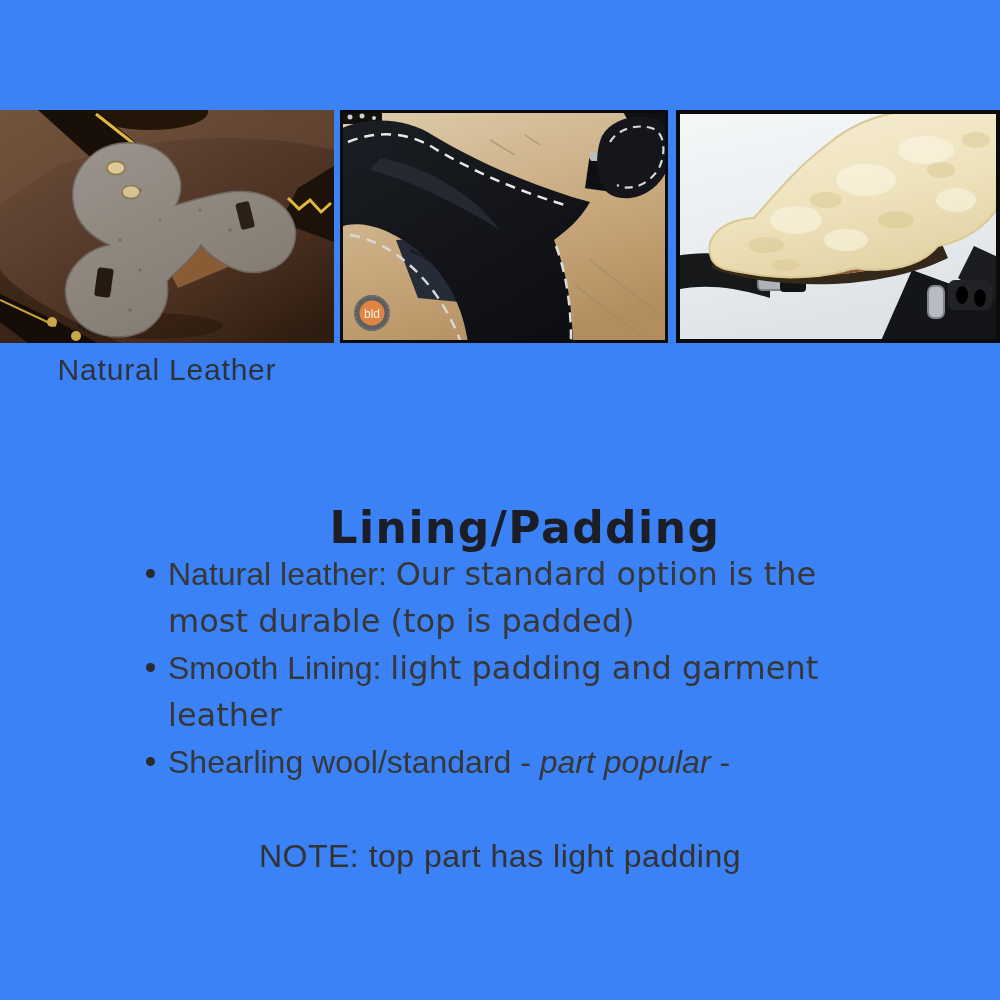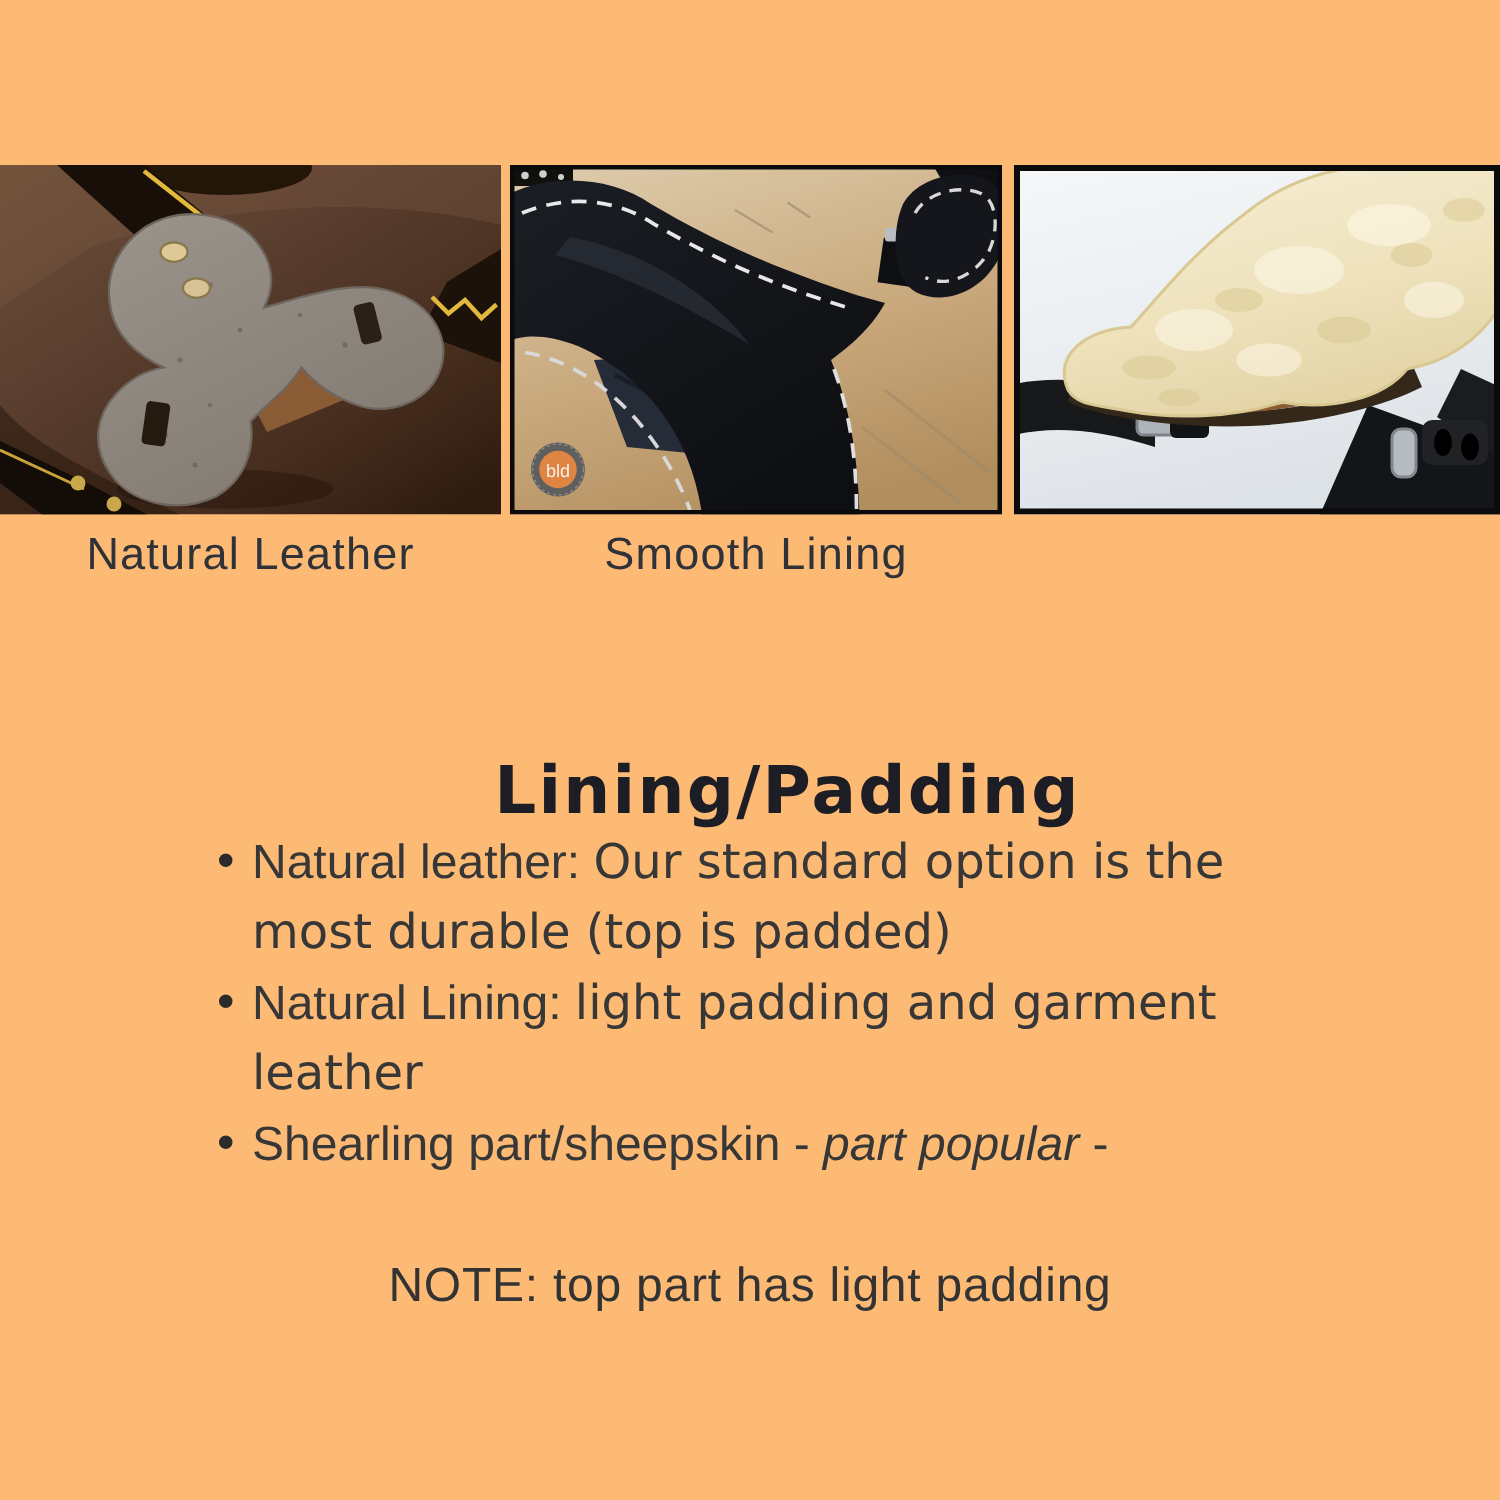--- a/index.html
+++ b/index.html
@@ -1,18 +1,18 @@
 <!DOCTYPE html>
 <html><head>
 <meta charset="utf-8">
 <title></title>
 <style>
   html,body{margin:0;padding:0;background:#ffffff;}
   .canvas{
-    position:relative;width:1000px;height:1000px;background:#fdba74;
+    position:relative;width:1000px;height:1000px;background:#3b82f6;
     overflow:hidden;font-family:"Liberation Sans",sans-serif;
   }
   
   .photos-row{position:absolute;top:110px;left:0;width:1000px;height:233px;display:flex;}
   .photo{margin:0;padding:0;height:233px;position:relative;}
   .photo svg{display:block;}
   .photo-1{width:334px;margin-right:6px;}
   .photo-2{width:328px;margin-right:8px;}
   .photo-3{width:324px;}
   
@@ -221,32 +221,31 @@
             <ellipse cx="300" cy="30" rx="14" ry="8"></ellipse>
         </g>
 
         <rect x="2" y="2" width="320" height="229" fill="none" stroke="#0b0b0b" stroke-width="4"></rect>
       </svg>
     </figure>
   </div>
 
   <div class="labels-row">
     <div class="photo-label label-1">Natural Leather</div>
-    <div class="photo-label label-2">Smooth Lining</div>
   </div>
 
   <h1 class="heading">Lining/Padding</h1>
 
   <ul class="bullets">
     <li>
       <span class="lead">Natural leather: </span><span class="desc">Our standard option is the most durable (top is padded)</span>
     </li>
     <li>
-      <span class="lead">Natural Lining: </span><span class="desc">light padding and garment leather</span>
+      <span class="lead">Smooth Lining: </span><span class="desc">light padding and garment leather</span>
     </li>
     <li>
-      <span class="lead">Shearling part/sheepskin</span><span class="lead"> - </span><span class="pop">part popular</span><span class="lead"> -</span>
+      <span class="lead">Shearling wool/standard</span><span class="lead"> - </span><span class="pop">part popular</span><span class="lead"> -</span>
     </li>
   </ul>
 
   <div class="note">NOTE: top part has light padding</div>
 
 </div>
 
 </body></html>

